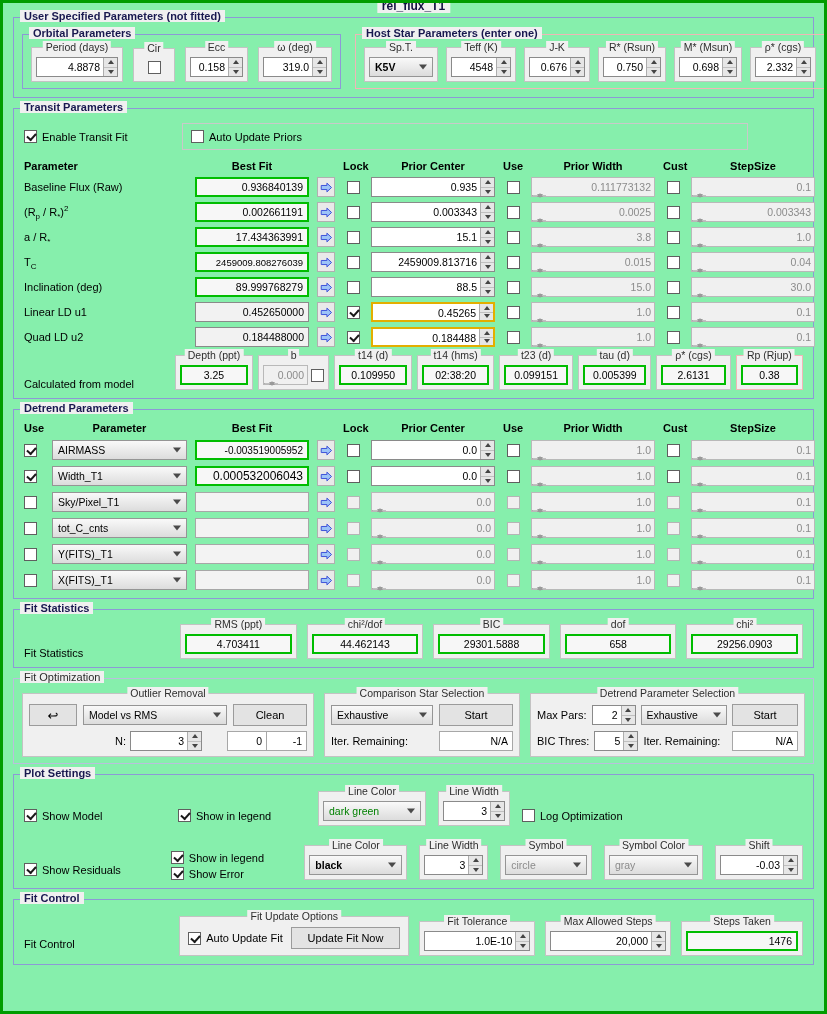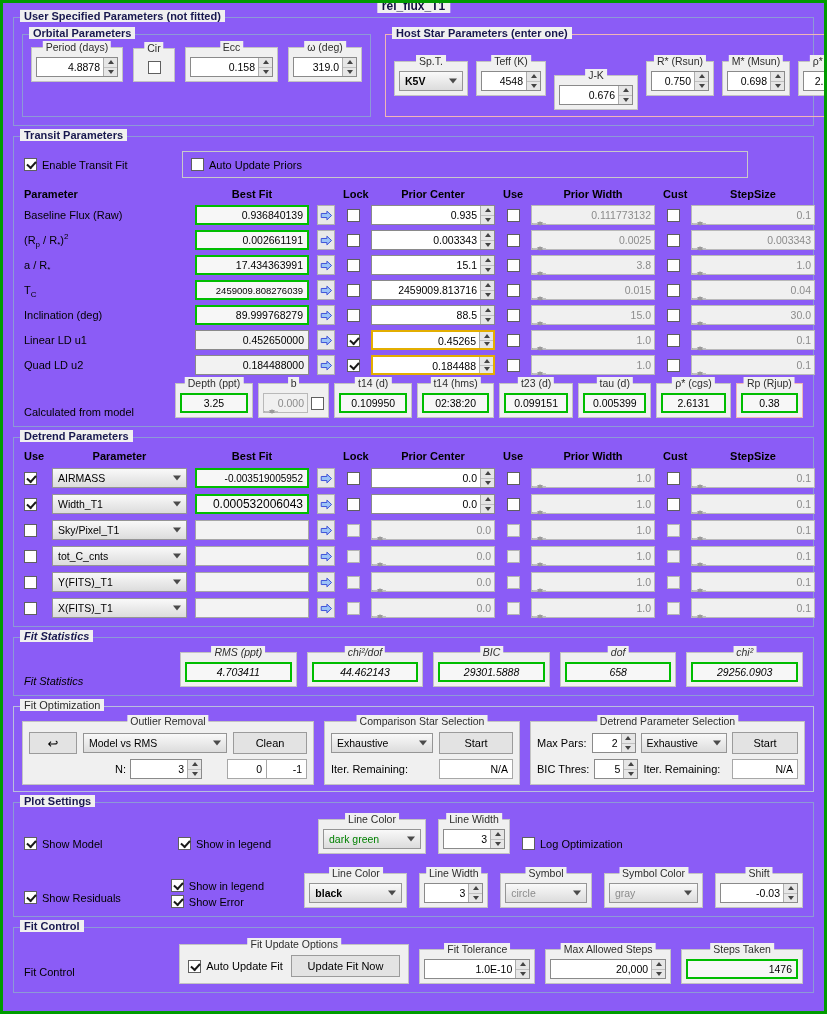--- a/index.html
+++ b/index.html
@@ -1,17 +1,17 @@
 <!DOCTYPE html>
 <html><head>
 <meta charset="utf-8">
 <style>
   * { box-sizing: border-box; }
   body { margin:0; background:#f6f6f6; font-family:"Liberation Sans",sans-serif; font-size:11px; color:#000; }
-  .app { width:827px; height:1014px; padding:10px 6px 4px; background:#8b5cf6; border:3px solid #009c00; position:relative; overflow:hidden; }
+  .app { width:827px; height:1014px; padding:10px 6px 4px; background:#86efac; border:3px solid #009c00; position:relative; overflow:hidden; }
   .app-title { position:absolute; top:-4px; left:50%; transform:translateX(-50%); background:#f0f0f0; padding:0 5px; font-weight:bold; font-size:12px; color:#101040; }
 
   
   .grp { border:1px solid #8d99d6; position:relative; margin:8px 4px 10px; padding:12px 6px 6px; }
   .grp.pink { border-color:#f0b6b6; }
   .grp-title { position:absolute; top:-8px; left:6px; background:#f0f0f0; padding:0 4px; font-weight:bold; font-size:11px; color:#18184f; white-space:nowrap; }
 
   
   .fld { border:1px solid #c3c3c3; position:relative; padding:9px 4px 4px; background:#f0f0f0; }
   .fld.pink { border-color:#f0b6b6; }
@@ -92,21 +92,21 @@
                   <i class="dn"></i>
                 </span>
               </div>
           </div>
           <div class="fld" style="width:42px;">
             <div class="fld-title">Cir</div>
             <div style="display:flex;justify-content:center;padding:3px 0;">
                 <span class="cb"></span>
               </div>
           </div>
-          <div class="fld" style="width:93px;">
+          <div class="fld" style="width:63px;">
             <div class="fld-title">Ecc</div>
             <div class="spin">
                 <span class="val">0.158</span>
                 <span class="btns">
                   <i class="up"></i>
                   <i class="dn"></i>
                 </span>
               </div>
           </div>
           <div class="fld" style="width:74px;">
@@ -134,21 +134,21 @@
           <div class="fld" style="width:70px;">
             <div class="fld-title">Teff (K)</div>
             <div class="spin">
                 <span class="val">4548</span>
                 <span class="btns">
                   <i class="up"></i>
                   <i class="dn"></i>
                 </span>
               </div>
           </div>
-          <div class="fld" style="width:84px;margin-top:28px;">
+          <div class="fld" style="width:66px;">
             <div class="fld-title">J-K</div>
             <div class="spin">
                 <span class="val">0.676</span>
                 <span class="btns">
                   <i class="up"></i>
                   <i class="dn"></i>
                 </span>
               </div>
           </div>
           <div class="fld" style="width:68px;">
@@ -731,21 +731,21 @@
       <div class="spin dis">
           <span class="val">0.1</span>
           <span class="btns">
             <i class="up"></i>
             <i class="dn"></i>
           </span>
         </div>
     </div>
   </div>
 
-  <div class="grp" style="padding-bottom:8px;font-style:italic;">
+  <div class="grp" style="padding-bottom:8px;">
     <div class="grp-title">Fit Statistics</div>
     <div class="rowflex" style="gap:10px; margin:2px 4px 0; align-items:flex-end;">
       <div class="sect-label" style="width:148px;">Fit Statistics</div>
       <div class="fld" style="width:118px;">
           <div class="fld-title">RMS (ppt)</div>
           <div class="vbox center">4.703411</div>
         </div>
       <div class="fld" style="width:118px;">
           <div class="fld-title">chi²/dof</div>
           <div class="vbox center">44.462143</div>

